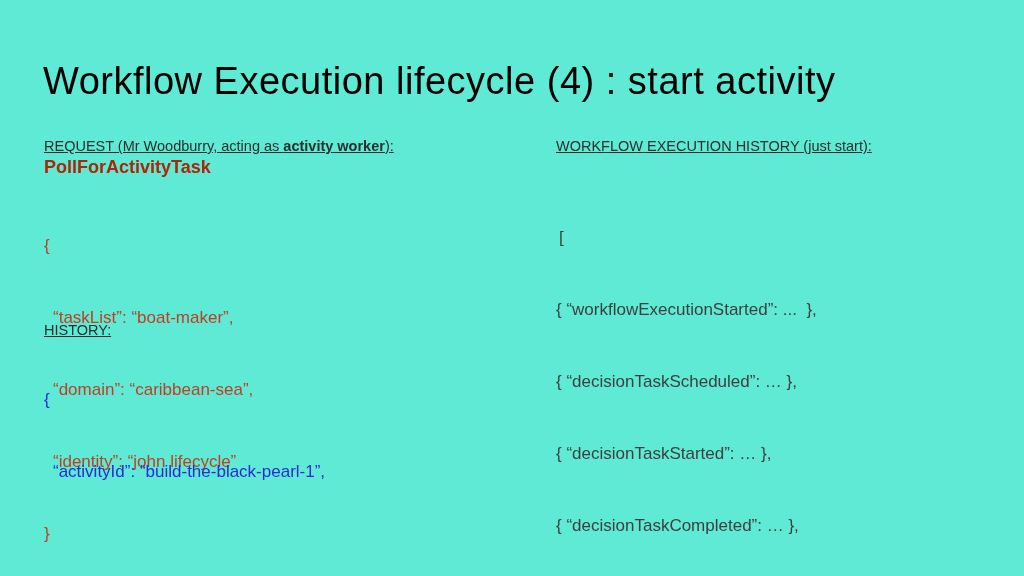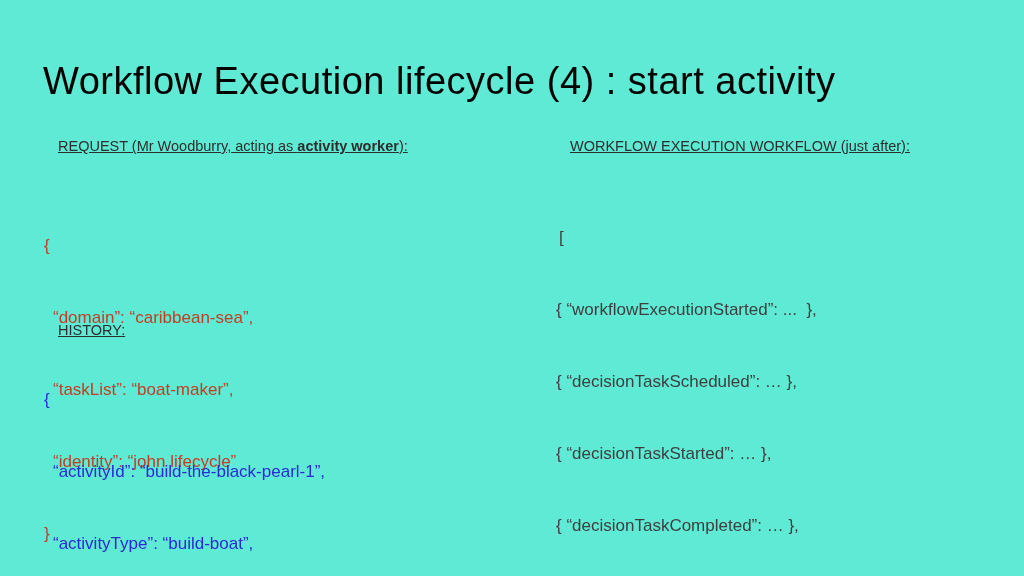--- a/index.html
+++ b/index.html
@@ -24,21 +24,20 @@
     letter-spacing: 0.5px;
     color: #000000;
     white-space: pre;
   }
   .heading {
     position: absolute;
     font-size: 14.5px;
     color: #2e2e2e;
     text-decoration: underline;
     white-space: pre;
-    margin-left: 14px;
   }
   .heading .hb { font-weight: 700; }
   .req-heading  { left: 44px;  top: 138px; }
   .resp-heading { left: 44px;  top: 322px; }
   .hist-heading { left: 556px; top: 138px; }
   .method {
     position: absolute;
     left: 44px;
     top: 157px;
     font-size: 18px;
@@ -62,41 +61,41 @@
 </style>
 </head>
 <body>
 
 <div class="slide">
 
   <div class="title">Workflow Execution lifecycle (4) : start activity</div>
 
   <div class="heading req-heading"><span>REQUEST (Mr Woodburry, acting as </span><span class="hb">activity worker</span><span>):</span></div>
 
+  <div class="method">PollForActivityTask</div>
 
   <div class="code req-code">
     <div class="line">{</div>
+    <div class="line indent">“taskList”: “boat-maker”,</div>
     <div class="line indent">“domain”: “caribbean-sea”,</div>
-    <div class="line indent">“taskList”: “boat-maker”,</div>
     <div class="line indent">“identity”: “john lifecycle”</div>
     <div class="line">}</div>
   </div>
 
   <div class="heading resp-heading">HISTORY:</div>
 
   <div class="code resp-code">
     <div class="line">{</div>
     <div class="line indent">“activityId”: “build-the-black-pearl-1”,</div>
-    <div class="line indent">“activityType”: “build-boat”,</div>
     
     
     
   </div>
 
-  <div class="heading hist-heading">WORKFLOW EXECUTION WORKFLOW (just after):</div>
+  <div class="heading hist-heading">WORKFLOW EXECUTION HISTORY (just start):</div>
 
   <div class="code hist-code">
     <div class="line open-bracket">[</div>
     <div class="line item">{ “workflowExecutionStarted”: ...  },</div>
     <div class="line item">{ “decisionTaskScheduled”: … },</div>
     <div class="line item">{ “decisionTaskStarted”: … },</div>
     <div class="line item">{ “decisionTaskCompleted”: … },</div>
     
     
     

